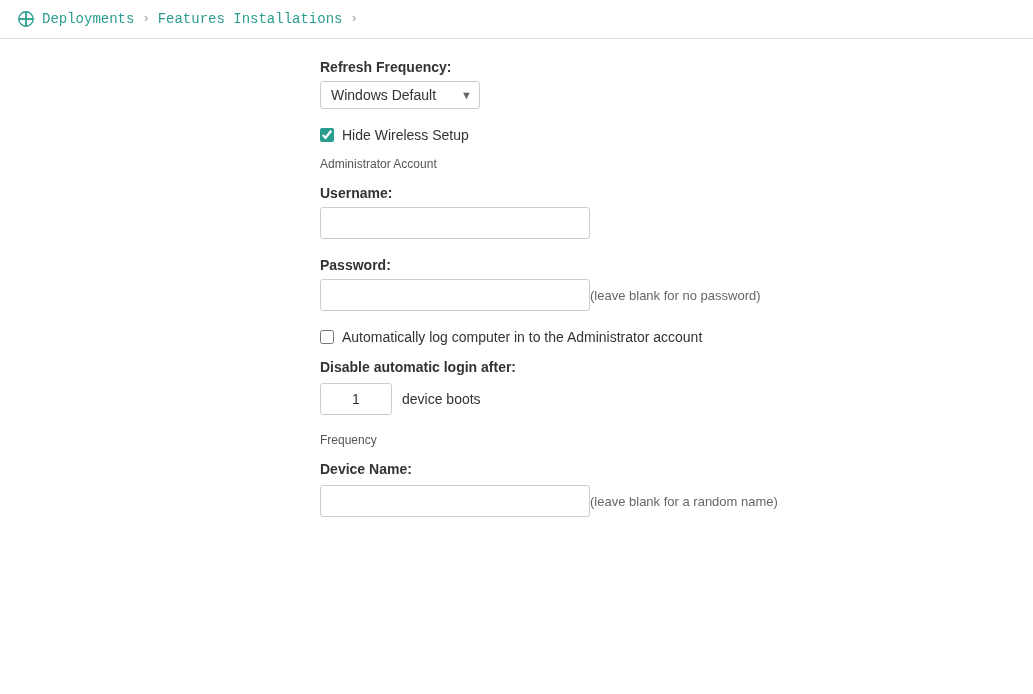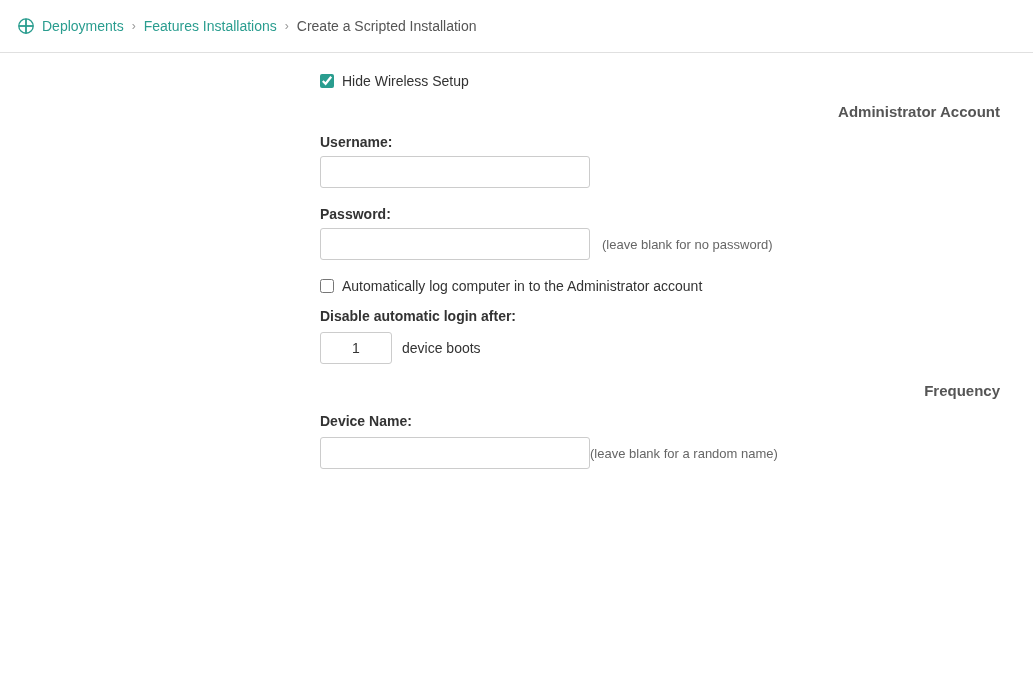--- a/index.html
+++ b/index.html
@@ -15,24 +15,25 @@
       background: #fff;
       width: 1033px;
       height: 694px;
       overflow: hidden;
     }
 
     
     .breadcrumb-bar {
       display: flex;
       align-items: center;
-      padding: 16px 16px;
+      padding: 9px 16px;
       border-bottom: 1px solid #e0e0e0;
       background: #fff;
       gap: 6px;
+      font-family: Liberation Mono, monospace;
     }
 
     .breadcrumb-icon {
       width: 20px;
       height: 20px;
       color: #2a9d8f;
       display: flex;
       align-items: center;
       justify-content: center;
     }
@@ -132,26 +133,25 @@
     }
 
     .checkbox-label {
       font-size: 14px;
       color: #333;
       cursor: pointer;
     }
 
     
     .section-heading {
-      font-size: 15px;
-      font-weight: 700;
+      font-size: 12px;
+      font-weight: 400;
       color: #555;
       margin-bottom: 14px;
       margin-top: 6px;
-      text-align: right;
     }
 
     
     .text-input {
       border: 1px solid #ccc;
       border-radius: 3px;
       padding: 6px 8px;
       font-size: 14px;
       color: #333;
       background: #fff;
@@ -159,21 +159,21 @@
     }
 
     .input-username {
       width: 270px;
       height: 32px;
     }
 
     .password-row {
       display: flex;
       align-items: center;
-      gap: 12px;
+      gap: 0;
     }
 
     .input-password {
       width: 270px;
       height: 32px;
     }
 
     .hint-text {
       font-size: 13px;
       color: #666;
@@ -218,26 +218,37 @@
     <svg viewBox="0 0 20 20">
       <circle cx="10" cy="10" r="8" stroke-width="1.5"></circle>
       <line x1="2" y1="10" x2="18" y2="10"></line>
       <line x1="10" y1="2" x2="10" y2="18"></line>
     </svg>
   </span>
   <a class="breadcrumb-link">Deployments</a>
   <span class="breadcrumb-separator">›</span>
   <a class="breadcrumb-link">Features Installations</a>
   <span class="breadcrumb-separator">›</span>
-  <span class="breadcrumb-current">Create a Scripted Installation</span>
 </div>
 
 <div class="main-content">
   <div class="form-section">
 
+    <div class="field-group">
+      <label class="field-label">Refresh Frequency:</label>
+      <div class="select-wrapper">
+        <select class="text-input">
+          <option>Windows Default</option>
+          <option>Daily</option>
+          <option>Weekly</option>
+          <option>Monthly</option>
+        </select>
+        <span class="select-arrow">▼</span>
+      </div>
+    </div>
 
     <div class="checkbox-row">
       <input type="checkbox" id="hide-wireless" checked="" style="">
       <label class="checkbox-label" for="hide-wireless">Hide Wireless Setup</label>
     </div>
 
 
 
     <div class="field-group">
       <h3 class="section-heading">Administrator Account</h3>

